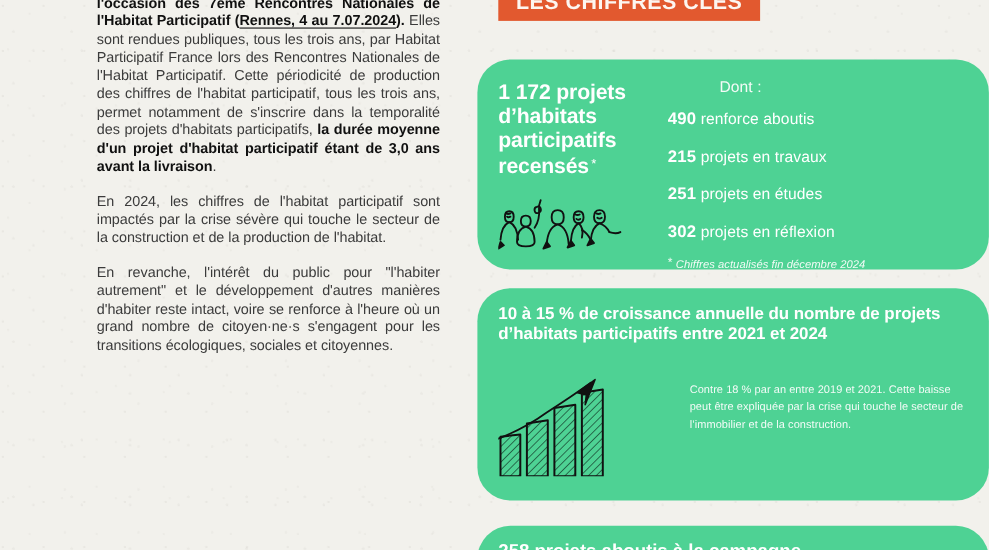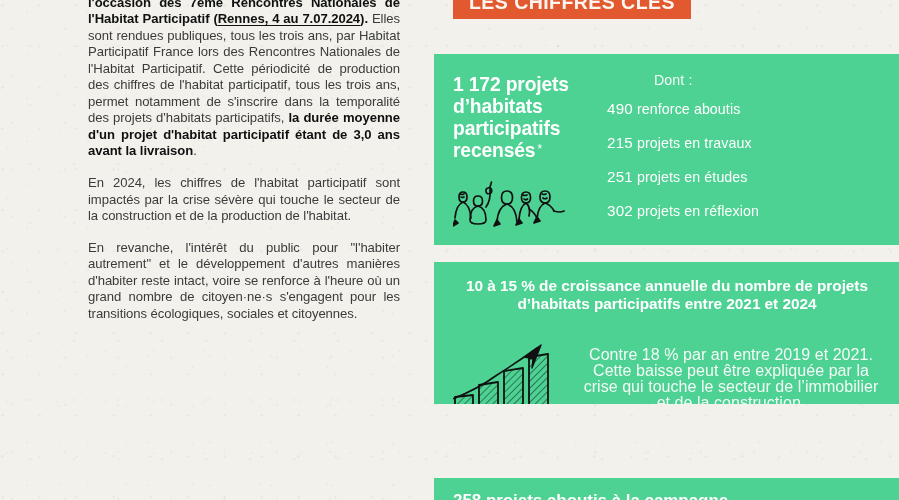--- a/index.html
+++ b/index.html
@@ -90,24 +90,25 @@
     line-height: 22px;
     white-space: nowrap;
   }
 
   .stat-card {
     position: absolute;
     left: 0;
     right: 0;
     background: #4ed294;
     overflow: hidden;
+    border-radius: 30px;
   }
 
   #card-projets  { top: 54px;  height: 191px; }
-  #card-croissance { top: 262px; height: 142px; text-align: center; }
+  #card-croissance { top: 262px; height: 193px; }
   #card-campagne { top: 478px; height: 80px; }
 
   .card-inner {
     display: flex;
     height: 100%;
     padding: 0 18px 0 19px;
   }
 
   .card-left  { width: 147px; flex: 0 0 147px; position: relative; }
   .card-right { flex: 1; position: relative; padding-left: 7px; }
@@ -140,21 +141,21 @@
   .breakdown { margin-top: 13px; }
   .breakdown-row {
     color: #ffffff;
     font-size: 14.2px;
     line-height: 15px;
     margin-bottom: 18px;
     white-space: nowrap;
     letter-spacing: .1px;
   }
   .breakdown-row .count {
-    font-weight: 400;
+    font-weight: 700;
     font-size: 15.2px;
     letter-spacing: .2px;
   }
 
   .footnote {
     color: #f2fbf6;
     font-size: 10.2px;
     font-style: italic;
     letter-spacing: .05px;
     margin-top: -4px;
@@ -175,24 +176,25 @@
     font-weight: 700;
     line-height: 18.3px;
     letter-spacing: -.05px;
     padding-top: 15px;
   }
 
   .card2-body { display: flex; margin-top: 23px; }
   .card2-icon-wrap { width: 128px; flex: 0 0 128px; }
   .card2-text {
     color: #f3fbf7;
-    font-size: 16px;
+    font-size: 10px;
     line-height: 16.2px;
     letter-spacing: .05px;
     padding-top: 10px;
+    margin-left: 46px;
   }
 
   
   .card3-title {
     color: #ffffff;
     font-size: 17px;
     font-weight: 700;
     line-height: 21px;
     letter-spacing: -.05px;
     padding: 12px 18px 0 19px;
@@ -291,20 +293,23 @@
             <div class="breakdown-row">
               <span class="count">251</span>
               <span>projets en études</span>
             </div>
             <div class="breakdown-row">
               <span class="count">302</span>
               <span>projets en réflexion</span>
             </div>
           </div>
 
+          <div class="footnote">
+            <span class="fn-star">*</span><span>Chiffres actualisés fin décembre 2024</span>
+          </div>
         </div>
 
       </div>
     </div>
 
     <div class="stat-card" id="card-croissance">
       <div class="card2-inner">
 
         <div class="card2-title">10 à 15 % de croissance  annuelle du nombre de projets d’habitats participatifs entre 2021 et 2024</div>
 

